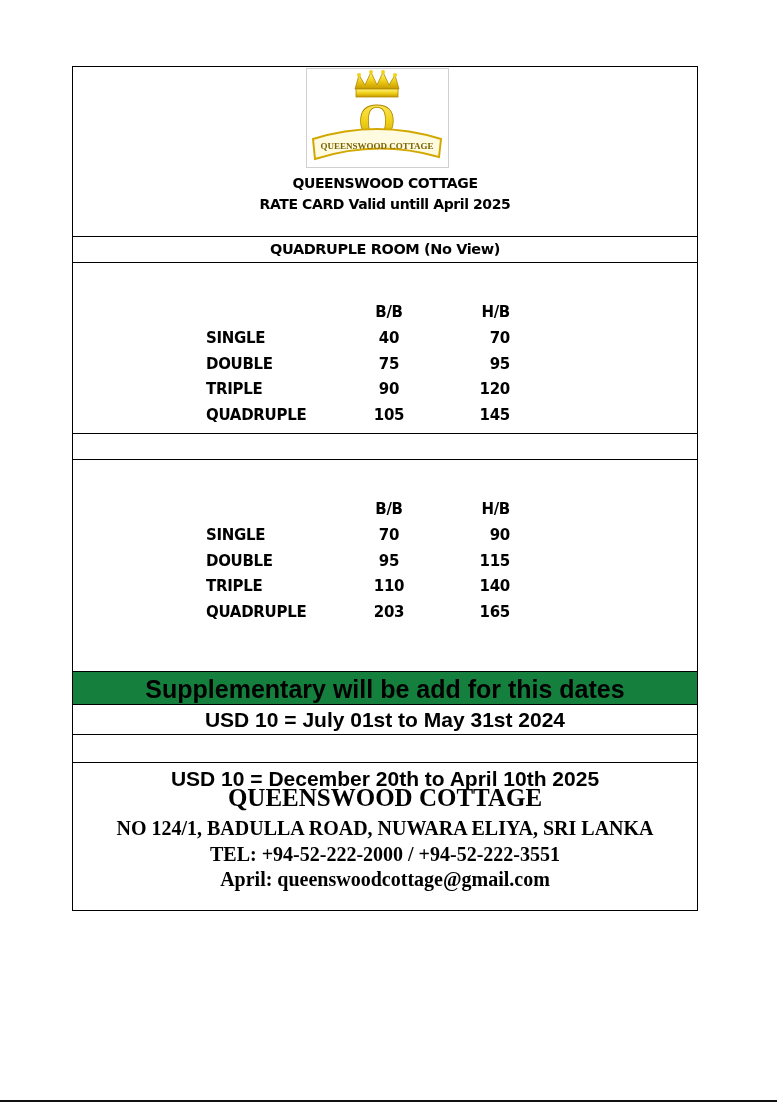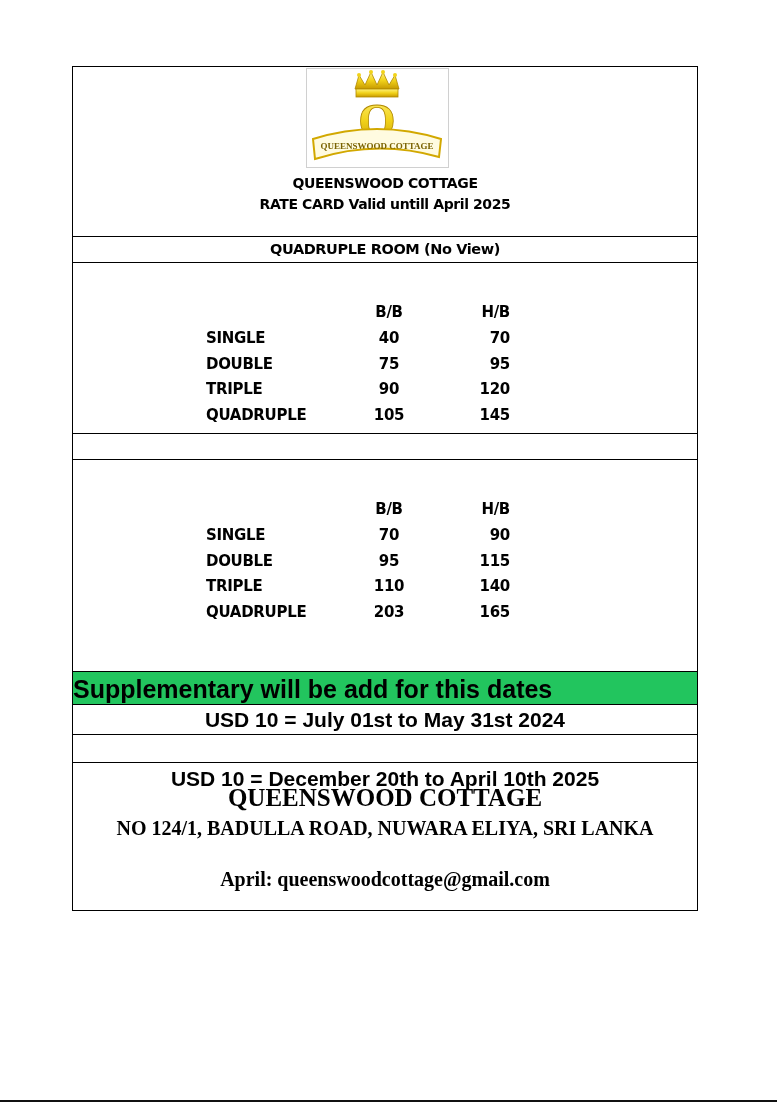--- a/index.html
+++ b/index.html
@@ -9,21 +9,21 @@
     .hline { position: absolute; left: 0; width: 100%; height: 0; border-top: 1px solid #000; }
     .logo { position: absolute; left: 233px; top: 1px; width: 143px; height: 100px; border: 1px solid #d0d0d0; box-sizing: border-box; background: #fff; }
     .hdr-text { position: absolute; left: 0; width: 100%; text-align: center; font-weight: bold; font-size: 14px; font-family: "DejaVu Sans", sans-serif; letter-spacing: -0.4px; }
     .room-title { position: absolute; left: 0; width: 100%; text-align: center; font-weight: bold; font-size: 14.5px; letter-spacing: -0.4px; }
     .rate-table { position: absolute; left: 133px; font-weight: bold; font-size: 15px; letter-spacing: -0.3px; }
     .rate-row { position: absolute; left: 0; height: 20px; white-space: nowrap; }
     .rate-row span { position: absolute; top: 14px; }
     .c-label { left: 0; }
     .c-bb { left: 166px; width: 34px; text-align: center; }
     .c-hb { left: 270px; width: 34px; text-align: right; }
-    .supp { position: absolute; left: 0; width: 100%; background: #22c55e; text-align: left; font-family: "Liberation Sans", sans-serif; font-weight: bold; font-size: 25px; line-height: 34px; height: 34px; top: 604px; border-top: 1px solid #000; border-bottom: 1px solid #000; box-sizing: border-box; }
+    .supp { position: absolute; left: 0; width: 100%; background: #15803d; text-align: center; font-family: "Liberation Sans", sans-serif; font-weight: bold; font-size: 25px; line-height: 34px; height: 34px; top: 604px; border-top: 1px solid #000; border-bottom: 1px solid #000; box-sizing: border-box; }
     .supp-line { position: absolute; left: 0; width: 100%; text-align: center; font-family: "Liberation Sans", sans-serif; font-weight: bold; font-size: 21px; height: 28px; line-height: 28px; }
     .footer-text { position: absolute; left: 0; width: 100%; text-align: center; font-family: "Liberation Serif", serif; font-weight: bold; }
     .page-bottom { position: absolute; left: 0; top: 1100px; width: 777px; height: 2px; background: #111; }
   </style>
 </head>
 <body>
 
 <div class="card">
 
   <div class="sec" style="top:0;height:169px;">
@@ -116,16 +116,17 @@
   </div>
 
   <div class="supp">Supplementary will be add for this dates</div>
   <div class="supp-line" style="top:639px;">USD 10 = July 01st to May 31st 2024</div>
   <div class="hline" style="top:667px;"></div>
   <div class="supp-line" style="top:667px;margin-top:31px;">USD 10 = December 20th to April 10th 2025</div>
   <div class="hline" style="top:695px;"></div>
 
   <div class="footer-text" style="top:717px;font-size:25px;">QUEENSWOOD COTTAGE</div>
   <div class="footer-text" style="top:750px;font-size:20px;">NO 124/1, BADULLA ROAD, NUWARA ELIYA, SRI LANKA</div>
+  <div class="footer-text" style="top:776px;font-size:20px;">TEL: +94-52-222-2000 / +94-52-222-3551</div>
   <div class="footer-text" style="top:801px;font-size:20px;">April: queenswoodcottage@gmail.com</div>
 </div>
 
 <div class="page-bottom"></div>
 
 </body></html>

